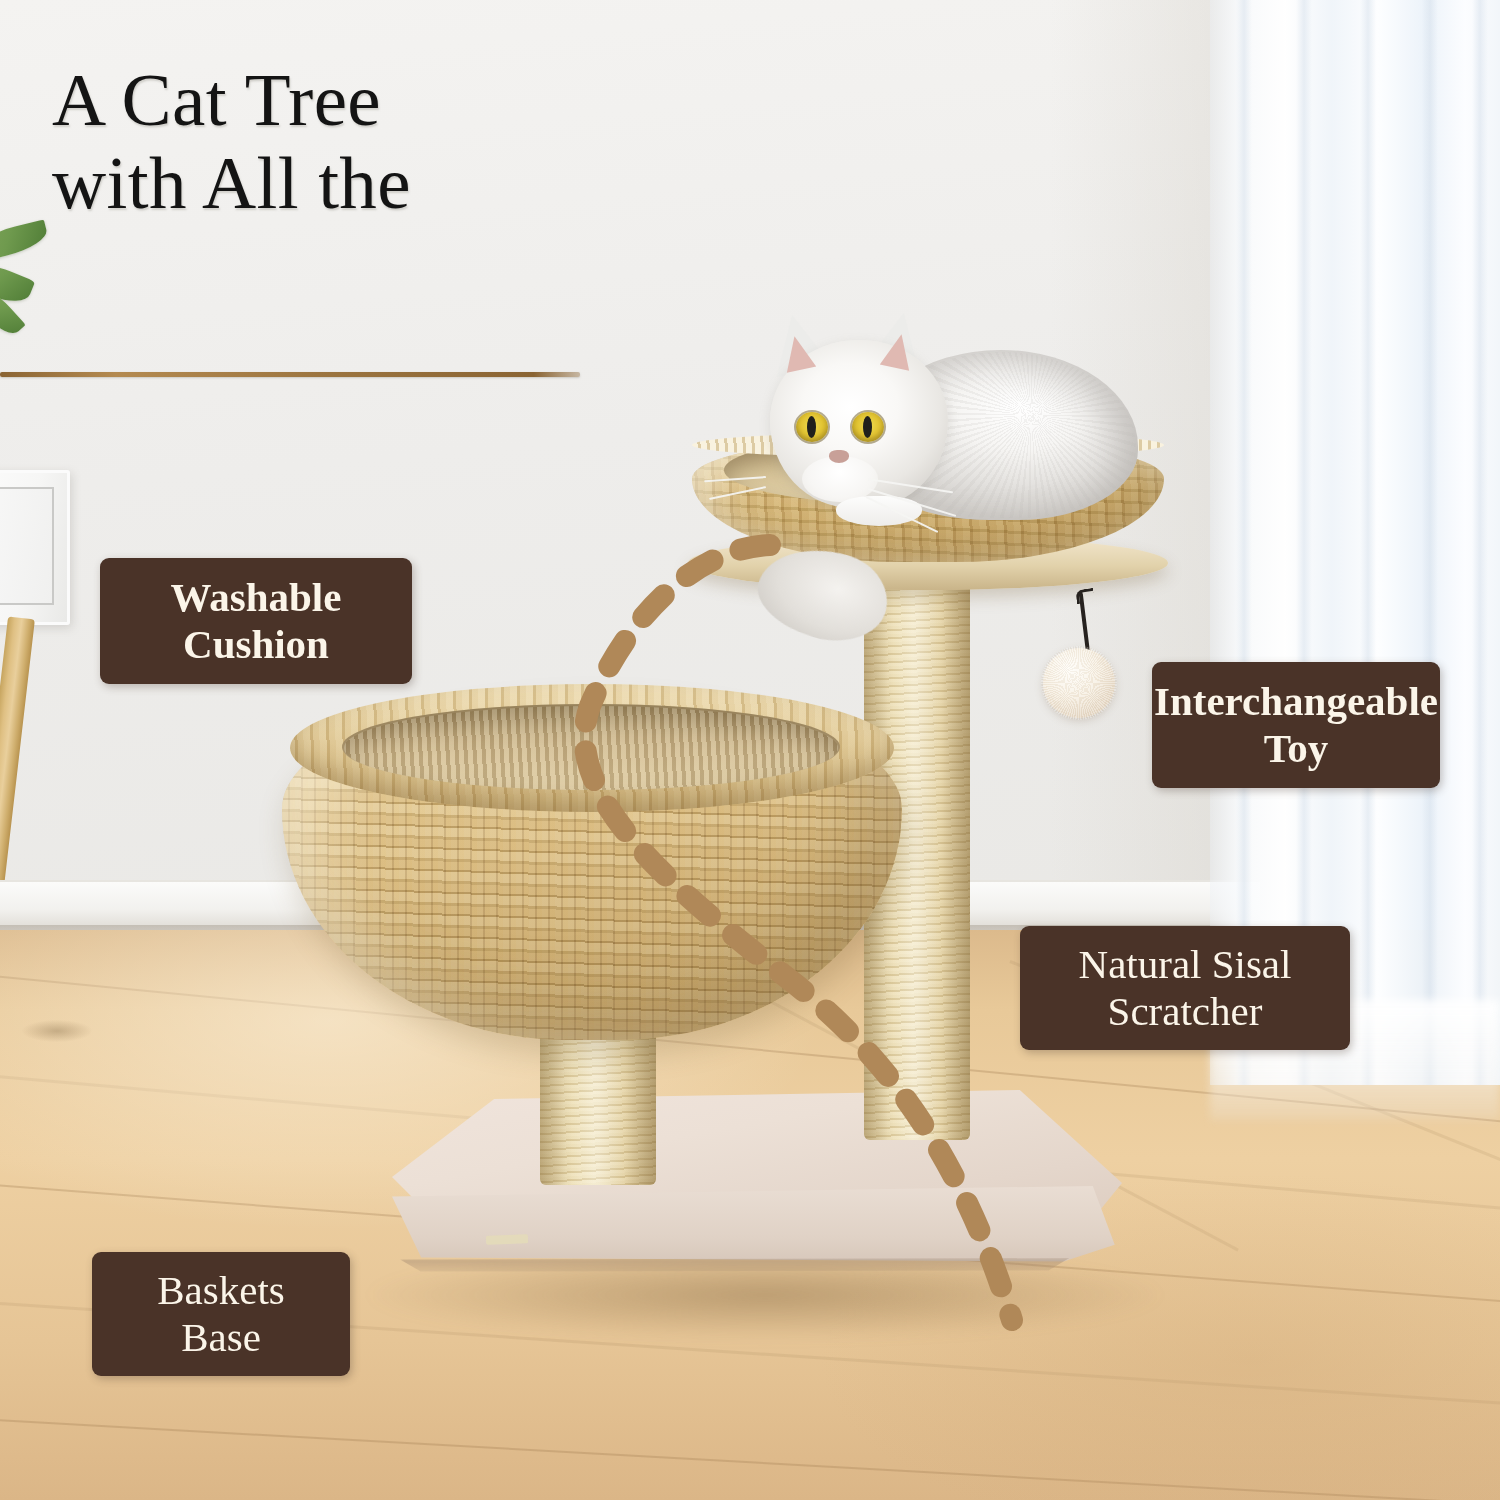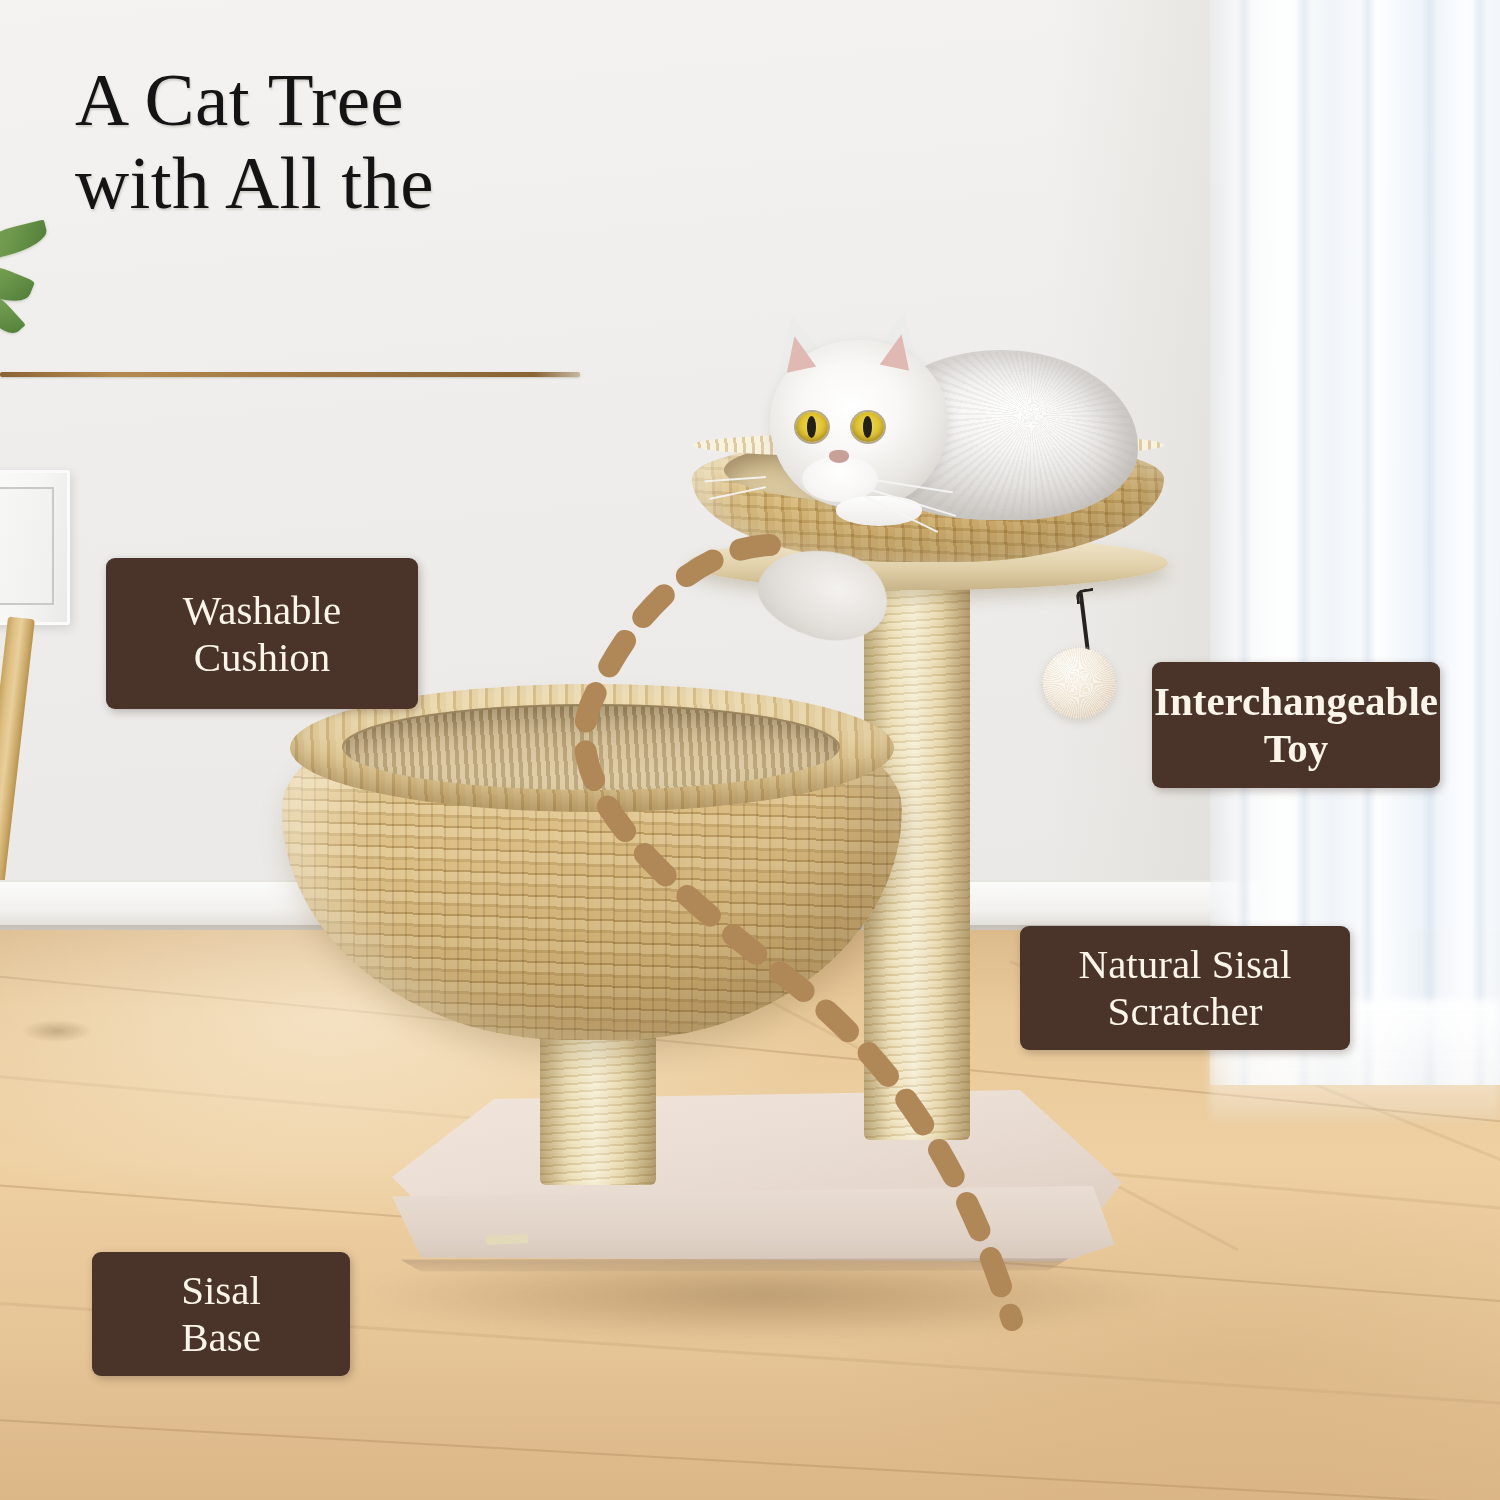--- a/index.html
+++ b/index.html
@@ -475,21 +475,21 @@
   .dash-svg {
     position: absolute;
     left: 0; top: 0;
     width: 1500px; height: 1500px;
     pointer-events: none;
   }
 
   
   .headline {
     position: absolute;
-    left: 75px; top: 58px;
+    left: 52px; top: 58px;
     width: 520px;
     font-family: "Liberation Serif", "DejaVu Serif", serif;
     font-size: 75px;
     line-height: 1.11;
     color: #141414;
     letter-spacing: 0.4px;
     text-shadow: 1px 2px 2px rgba(180,178,172,0.55);
   }
   .divider {
     position: absolute;
@@ -511,21 +511,21 @@
     text-align: center;
     display: flex;
     align-items: center;
     justify-content: center;
     padding: 14px 22px;
     box-shadow: 2px 3px 9px rgba(70,54,42,0.30);
     white-space: pre-line;
   }
 
   .tag-handwoven      { left: 1153px; top: 306px;  width: 292px; height: 124px; }
-  .tag-washable       { left: 106px;   top: 558px;  width: 312px; height: 151px; }
+  .tag-washable       { left: 100px;   top: 558px;  width: 312px; height: 126px; font-weight: bold; }
   .tag-toy            { left: 1152px; top: 662px;  width: 288px; height: 126px; font-weight: bold; }
   .tag-sisal          { left: 1020px; top: 926px;  width: 330px; height: 124px; }
   .tag-base           { left: 92px;   top: 1252px; width: 258px; height: 124px; }
 </style>
 </head>
 <body>
 
 <div id="scene">
 
   <div class="wall"></div>
@@ -638,16 +638,16 @@
 
   <div class="tag tag-washable">Washable
 Cushion</div>
 
   <div class="tag tag-toy">Interchangeable
 Toy</div>
 
   <div class="tag tag-sisal">Natural Sisal
 Scratcher</div>
 
-  <div class="tag tag-base">Sisal
+  <div class="tag tag-base">Baskets
 Base</div>
 
 </div>
 
 </body></html>

